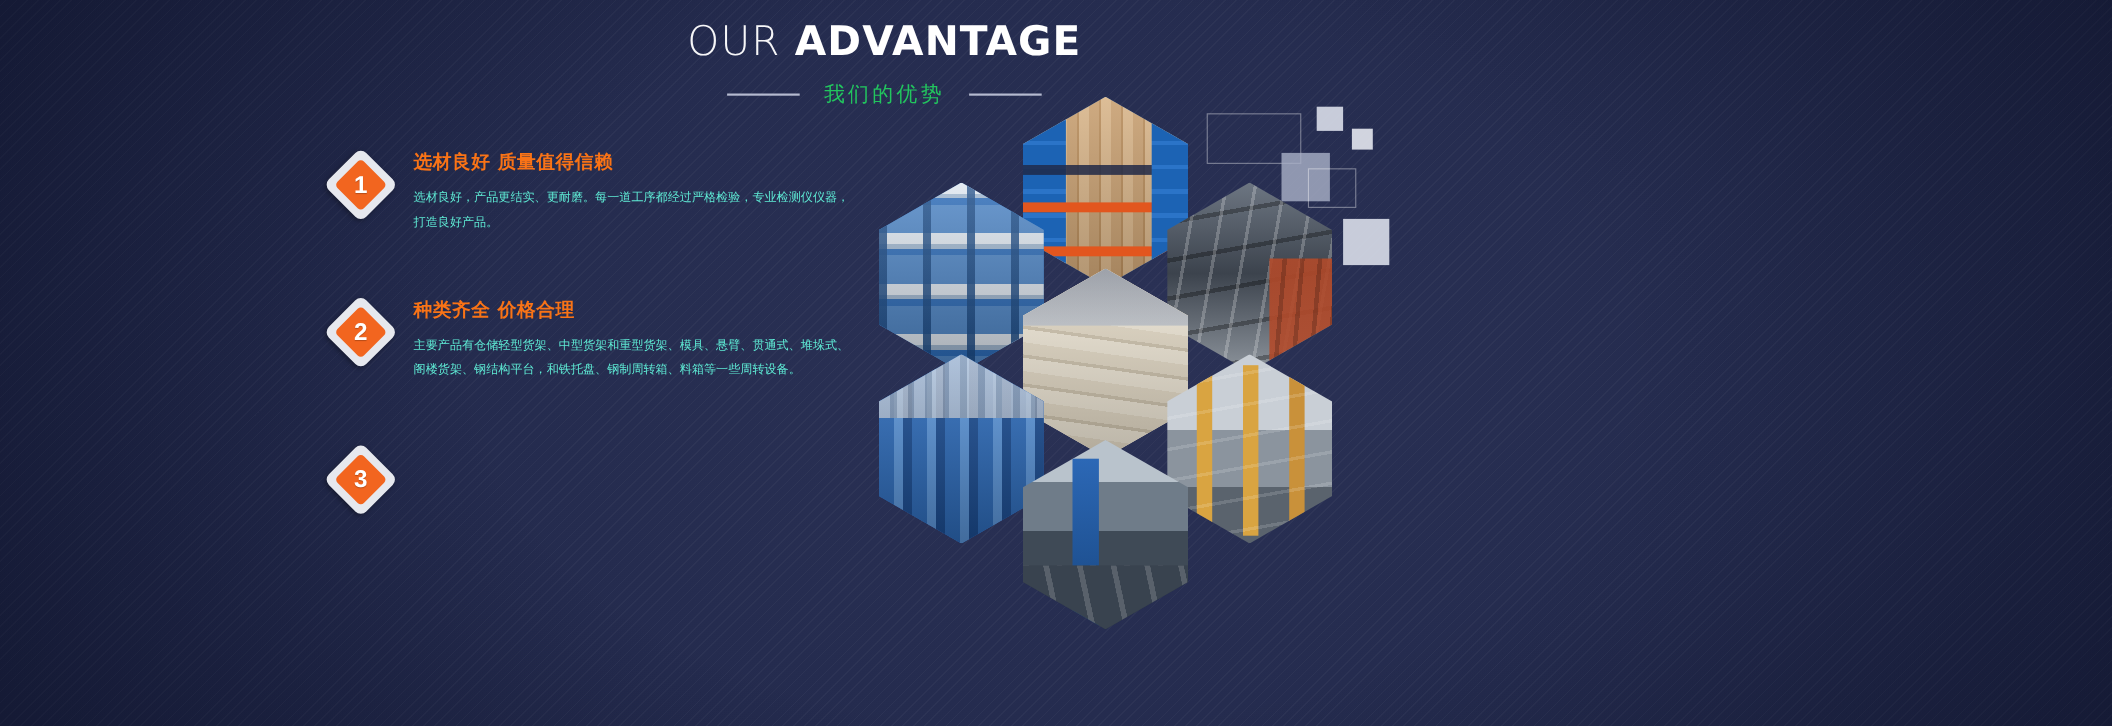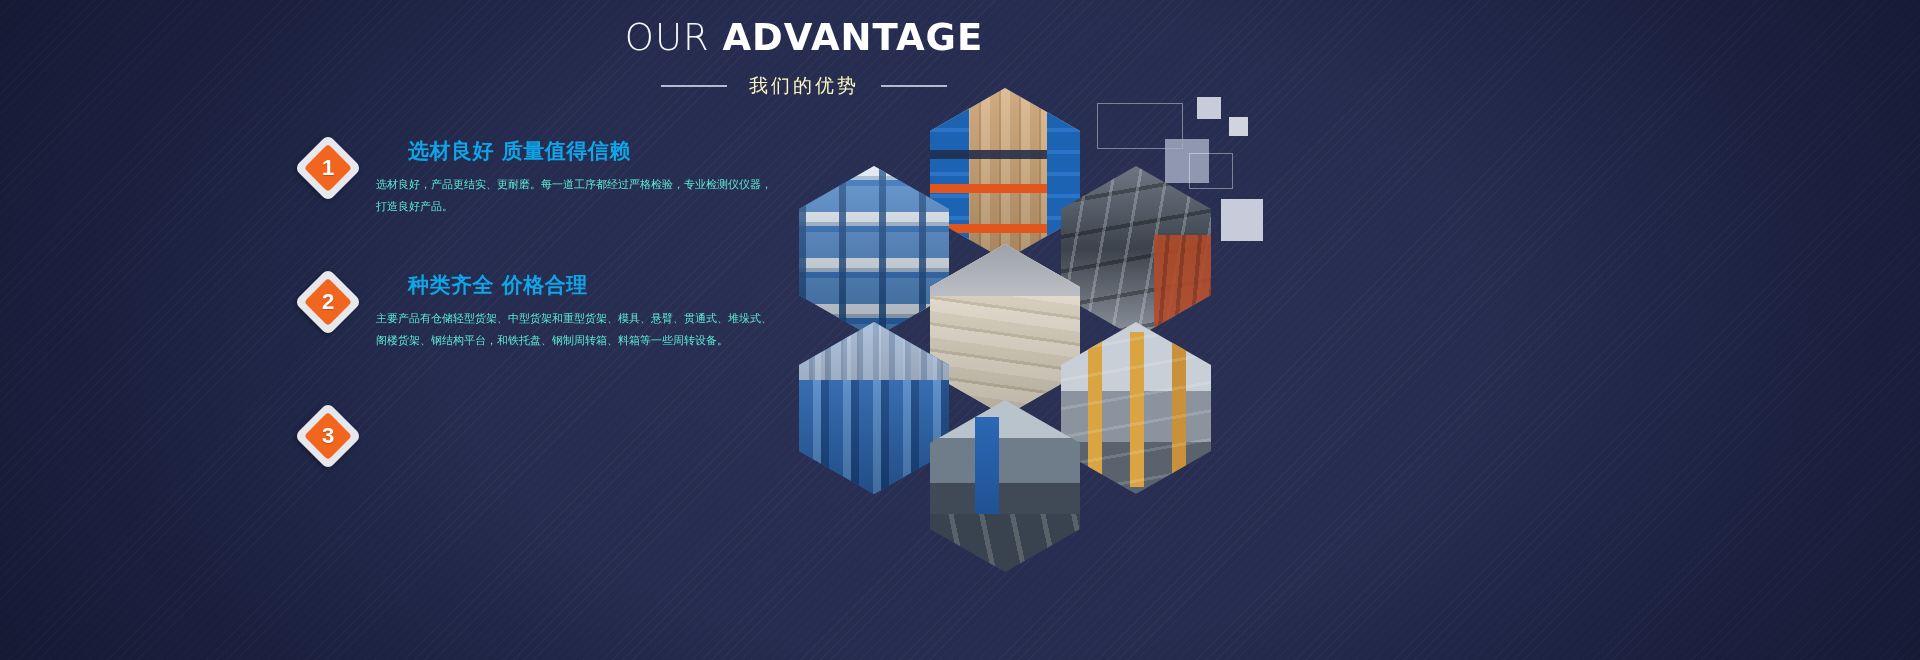--- a/index.html
+++ b/index.html
@@ -26,21 +26,21 @@
     pointer-events:none;
   }
 
   
   #header{ position:absolute; top:18px; left:0; width:1568px; text-align:center; z-index:6;padding-left:40px; }
   #title{ font-size:37px; letter-spacing:1px; color:#ffffff; line-height:1.1; white-space:nowrap;}
   #title .light{ font-weight:300; opacity:.96; }
   #title .bold{ font-weight:700; }
   #sub-row{ display:flex; align-items:center; justify-content:center; gap:22px; margin-top:14px;}
   .sub-line{ width:66px; height:2px; background:#cfd4e6; opacity:.85; }
-  #subtitle{ font-size:19px; color:#fef9c3; letter-spacing:3px; font-weight:400;}
+  #subtitle{ font-size:19px; color:#22c55e; letter-spacing:3px; font-weight:400;}
 
   
   #features{ position:absolute; left:300px; top:134px; width:520px; z-index:6; }
   .feature{ position:relative; margin-bottom:22px; min-height:112px; }
   .badge{
     position:absolute; left:0; top:6px;
     width:56px; height:56px;
     display:flex; align-items:center; justify-content:center;
   }
   .badge .outer{
@@ -52,21 +52,21 @@
     position:absolute; left:11px; top:11px; width:34px; height:34px;
     background:#f2651f; transform:rotate(45deg); border-radius:4px;
   }
   .badge .num{
     position:relative; z-index:3; color:#ffffff;
     font-size:22px; font-weight:700; line-height:1;
     font-family:"Liberation Sans",sans-serif;
     text-shadow:0 1px 1px rgba(0,0,0,.25);
   }
   .f-body{ margin-left:76px; padding-top:4px; }
-  .f-title{ color:#0ea5e9; font-size:21px; font-weight:700; letter-spacing:.5px; line-height:1.25;margin-left:32px; }
+  .f-title{ color:#f97316; font-size:17px; font-weight:700; letter-spacing:.5px; line-height:1.25; }
   .f-text{ color:#5eead4; font-size:11px; line-height:1.95; margin-top:10px; max-width:400px; }
 
   
   #decor{ position:absolute; left:1085px; top:95px; width:260px; height:170px; z-index:2; }
   .dsq{ position:absolute; }
   .d-outline{ border:1.5px solid rgba(255,255,255,.40); background:transparent; }
   .d-fill-a{ background:rgba(233,236,243,.88); }
   .d-fill-b{ background:rgba(170,177,200,.80); }
   .d-fill-c{ background:rgba(214,218,230,.92); }
 

